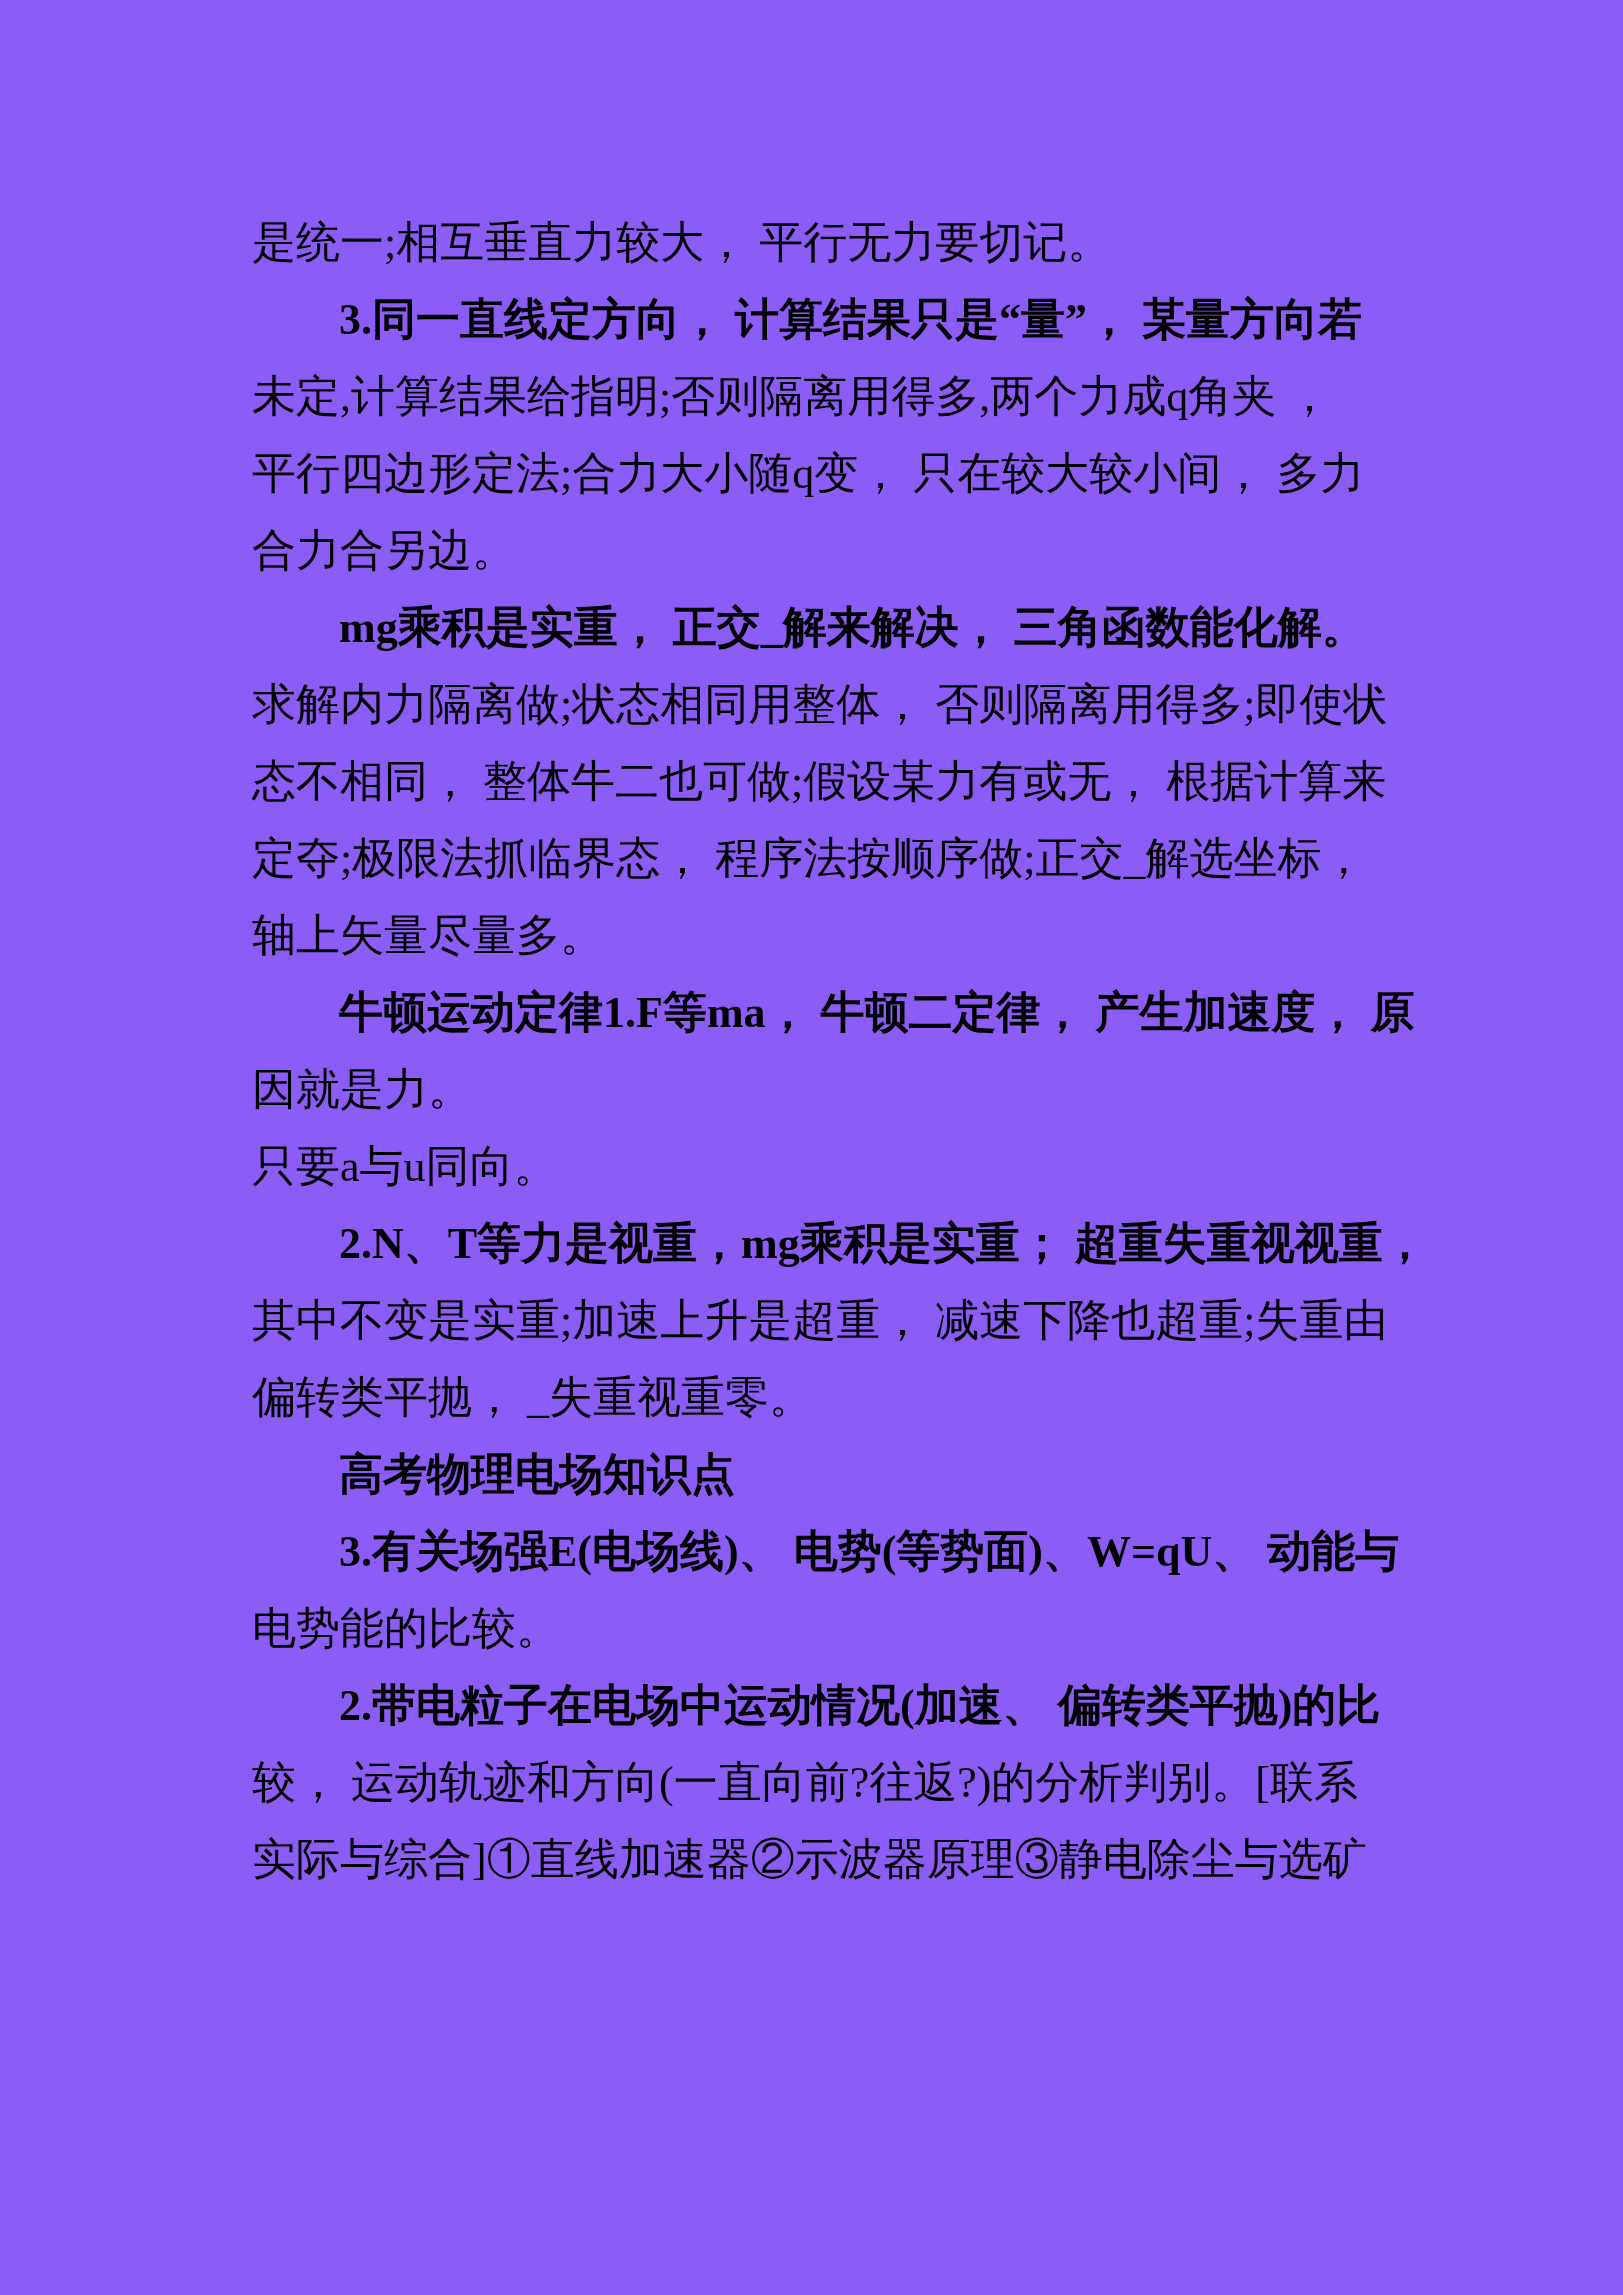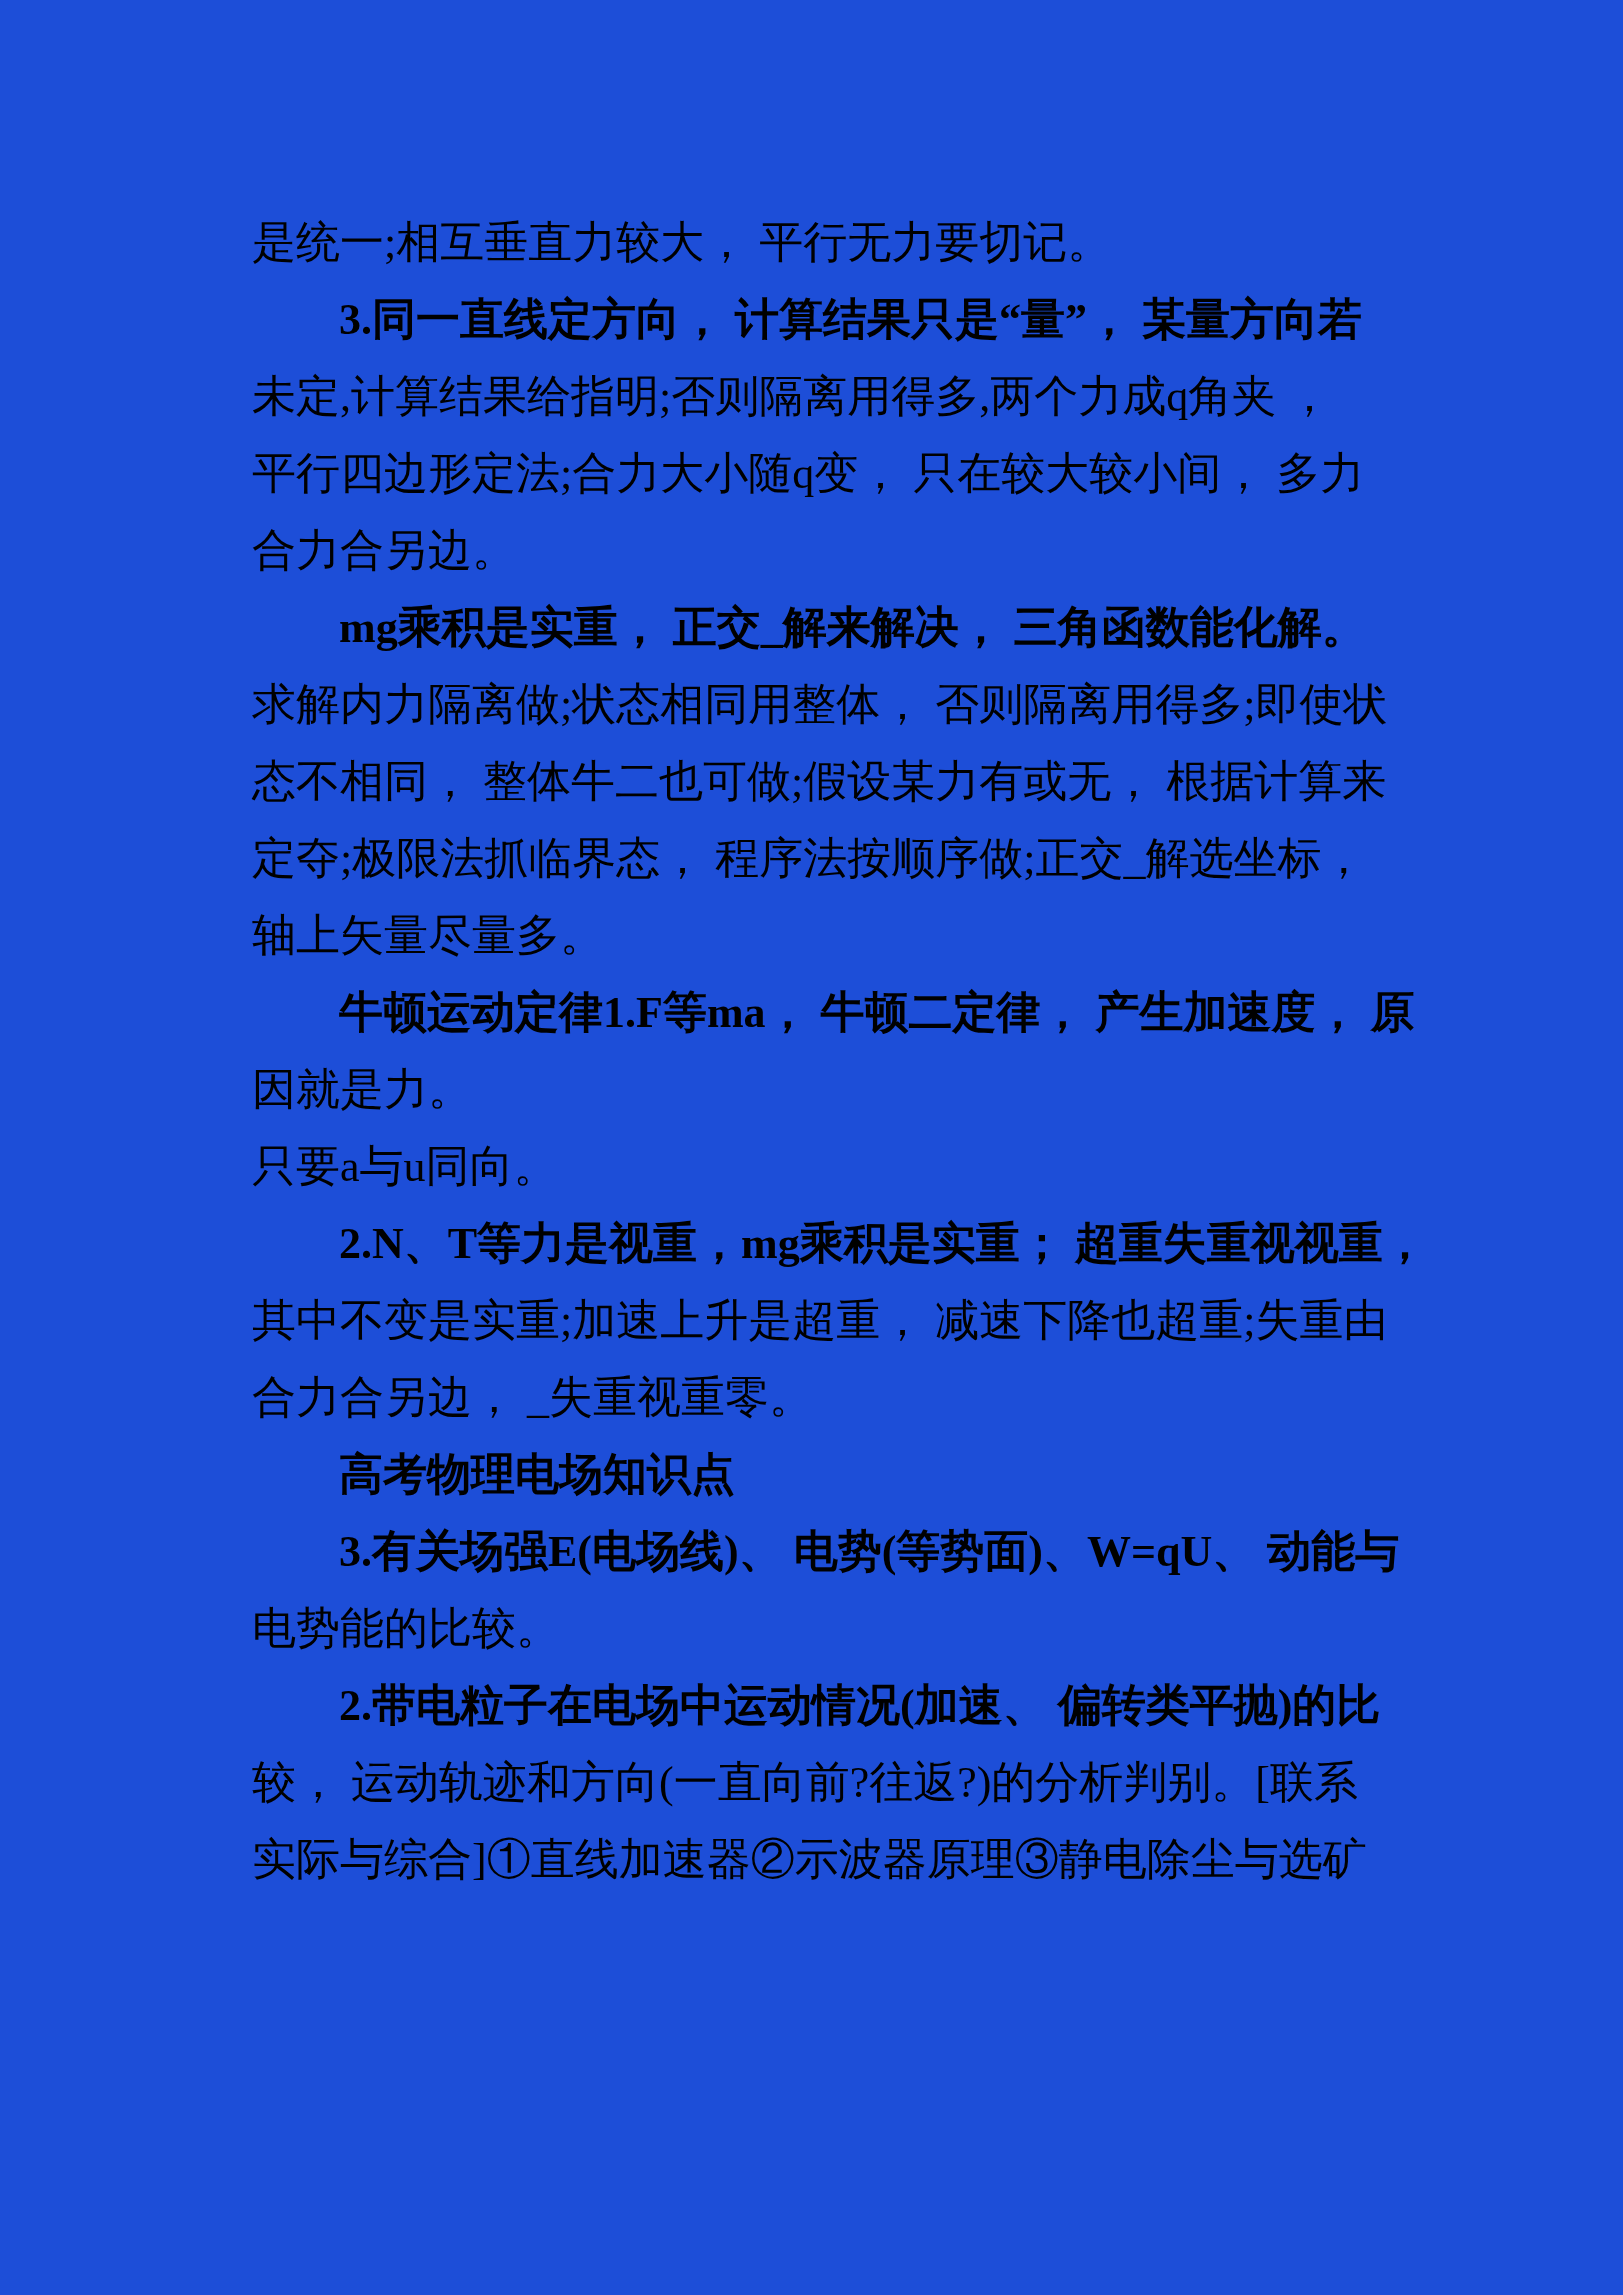--- a/index.html
+++ b/index.html
@@ -4,21 +4,21 @@
 <style>
   html, body {
     margin: 0;
     padding: 0;
     background: #ffffff;
   }
   .page {
     position: relative;
     width: 1623px;
     height: 2295px;
-    background: #1d4ed8;
+    background: #8b5cf6;
     overflow: hidden;
   }
   .text-block {
     position: absolute;
     left: 252px;
     top: 204px;
     width: 1223px;
   }
   .line {
     font-family: "Liberation Serif", "DejaVu Serif", serif;
@@ -47,21 +47,21 @@
       <div class="line indent">mg乘积是实重， 正交_解来解决， 三角函数能化解。</div>
       <div class="line">求解内力隔离做;状态相同用整体， 否则隔离用得多;即使状</div>
       <div class="line">态不相同， 整体牛二也可做;假设某力有或无， 根据计算来</div>
       <div class="line">定夺;极限法抓临界态， 程序法按顺序做;正交_解选坐标，</div>
       <div class="line">轴上矢量尽量多。</div>
       <div class="line indent">牛顿运动定律1.F等ma， 牛顿二定律， 产生加速度， 原</div>
       <div class="line">因就是力。</div>
       <div class="line">只要a与u同向。</div>
       <div class="line indent">2.N、T等力是视重，mg乘积是实重； 超重失重视视重，</div>
       <div class="line">其中不变是实重;加速上升是超重， 减速下降也超重;失重由</div>
-      <div class="line">合力合另边， _失重视重零。</div>
+      <div class="line">偏转类平抛， _失重视重零。</div>
       <div class="line indent">高考物理电场知识点</div>
       <div class="line indent">3.有关场强E(电场线)、 电势(等势面)、W=qU、 动能与</div>
       <div class="line">电势能的比较。</div>
       <div class="line indent">2.带电粒子在电场中运动情况(加速、 偏转类平抛)的比</div>
       <div class="line">较， 运动轨迹和方向(一直向前?往返?)的分析判别。[联系</div>
       <div class="line">实际与综合]①直线加速器②示波器原理③静电除尘与选矿</div>
     </div>
 </main>
 
 

